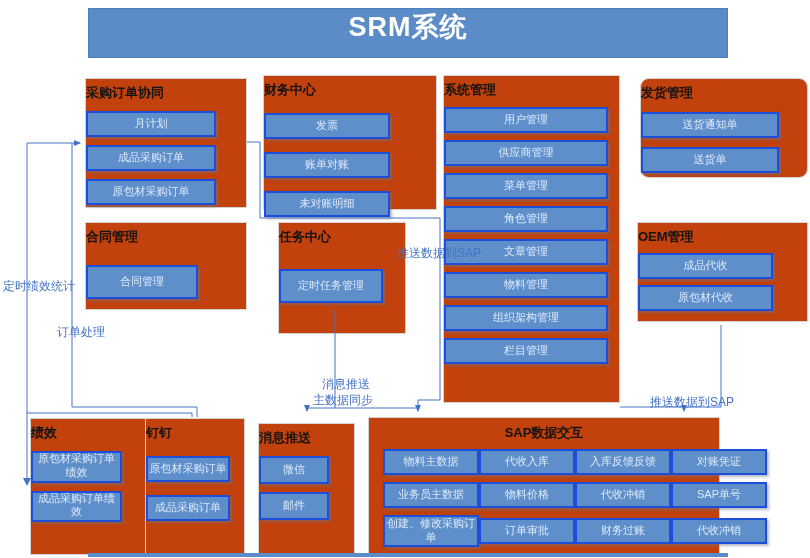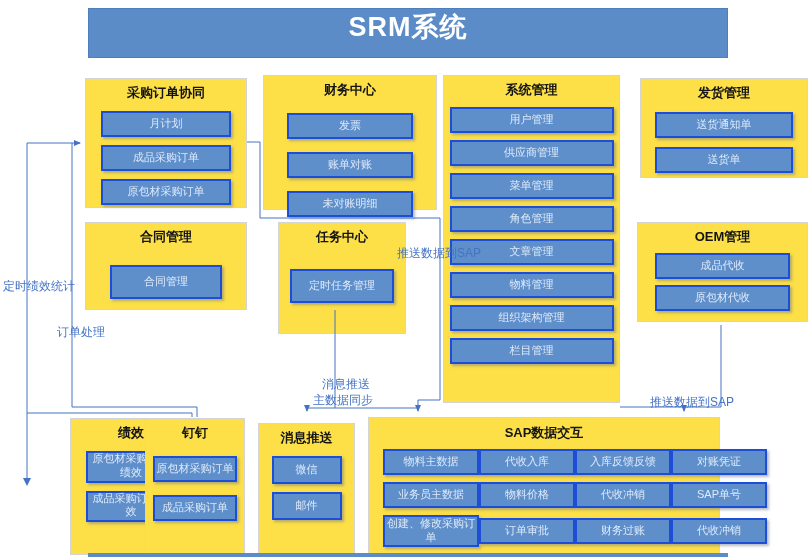--- a/index.html
+++ b/index.html
@@ -1,41 +1,41 @@
 <!DOCTYPE html>
 <html><head>
 <meta charset="utf-8">
 <style>
   html,body{margin:0;padding:0;background:#ffffff;}
   .canvas{position:relative;width:810px;height:558px;background:#ffffff;overflow:hidden;
           font-family:"Liberation Sans","DejaVu Sans",sans-serif;}
   .hdr{position:absolute;left:88px;top:8px;width:640px;height:50px;background:#5b8cc8;
        border:1px solid #4d7fbd;box-sizing:border-box;display:flex;align-items:flex-start;
        justify-content:center;color:#ffffff;font-size:27px;font-weight:bold;letter-spacing:1px;}
-  .grp{position:absolute;background:#fde047;border:1px solid #d4d4d4;box-sizing:border-box;
-       display:flex;flex-direction:column;align-items:center;gap:8px;padding-top:4px;}
+  .grp{position:absolute;background:#c2410c;border:1px solid #d4d4d4;box-sizing:border-box;
+       display:flex;flex-direction:column;align-items:flex-start;gap:8px;padding-top:4px;}
   .gt{text-align:center;font-weight:bold;font-size:13px;color:#141414;line-height:20px;flex:0 0 auto;}
   .btn{background:#5e8fcb;border:2px solid #1d4ed8;box-sizing:border-box;color:#dfeafa;
        font-size:11px;line-height:1.25;display:flex;align-items:center;justify-content:center;
        text-align:center;min-height:26px;box-shadow:1.5px 2px 2.5px rgba(110,120,140,.5);}
   .g-purchase{left:85px;top:78px;width:162px;height:130px;}
   .g-purchase .btn{width:130px;}
   .g-finance{left:263px;top:75px;width:174px;height:135px;gap:13px;}
   .g-finance .btn{width:126px;}
   .g-system{left:443px;top:75px;width:177px;height:328px;gap:7px;}
   .g-system .btn{width:164px;}
-  .g-shipping{left:640px;top:78px;width:168px;height:100px;gap:9px;}
+  .g-shipping{left:640px;top:78px;width:168px;height:100px;gap:9px;border-radius:9px;}
   .g-shipping .btn{width:138px;}
   .g-contract{left:85px;top:222px;width:162px;height:88px;}
   .g-contract .btn{width:112px;min-height:34px;margin-top:10px;}
   .g-task{left:278px;top:222px;width:128px;height:112px;}
   .g-task .btn{width:104px;min-height:34px;margin-top:14px;}
   .g-oem{left:637px;top:222px;width:171px;height:100px;gap:6px;}
   .g-oem .btn{width:135px;}
-  .g-perf{left:30px;top:418px;width:122px;height:137px;margin-left:40px;}
+  .g-perf{left:30px;top:418px;width:122px;height:137px;}
   .g-perf .btn{width:91px;font-family:Liberation Mono, monospace;}
   .g-dingtalk{left:145px;top:418px;width:100px;height:137px;gap:13px;}
   .g-dingtalk .btn{width:84px;}
   .g-msgpush{left:258px;top:423px;width:97px;height:132px;}
   .g-msgpush .btn{width:70px;min-height:28px;}
   .g-sap{left:368px;top:417px;width:352px;height:138px;display:block;padding-top:5px;}
   .sapgrid{display:grid;grid-template-columns:repeat(4,96px);justify-content:space-between;
            align-items:center;padding:6px 14px 0 14px;row-gap:7px;}
   .sapgrid .btn{width:96px;}
   .wires{position:absolute;left:0;top:0;pointer-events:none;}

